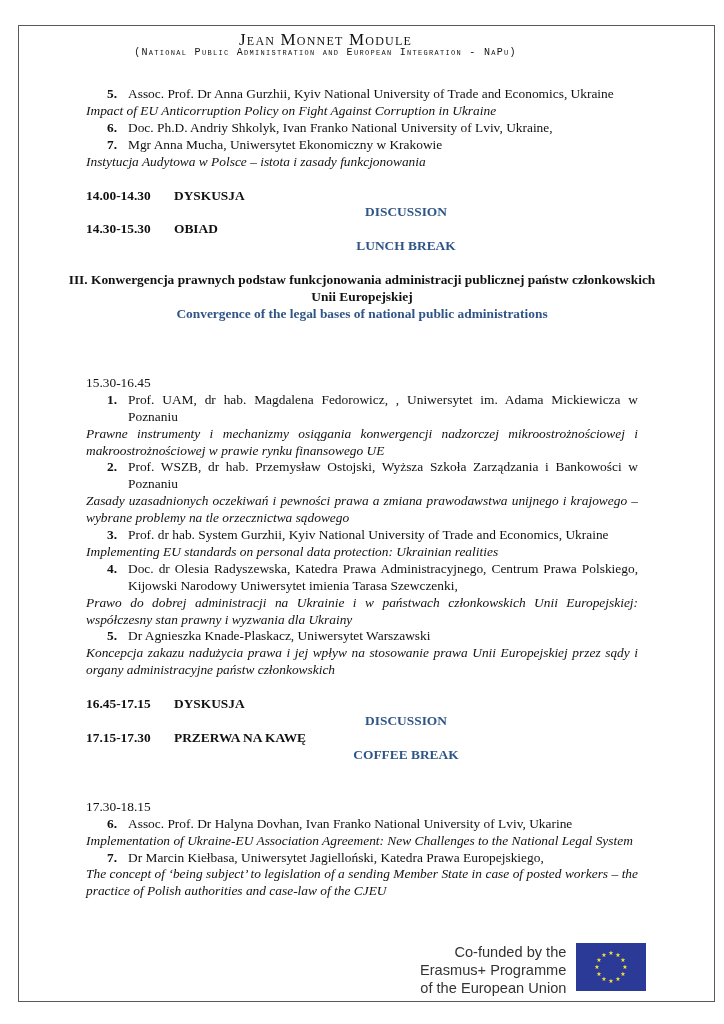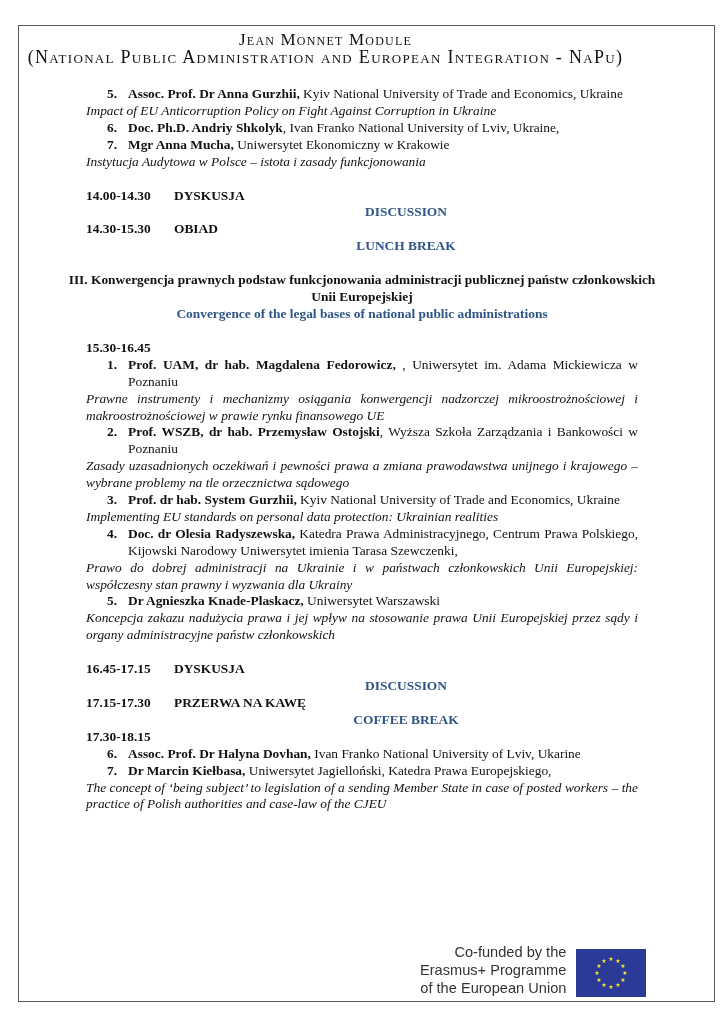--- a/index.html
+++ b/index.html
@@ -2,36 +2,36 @@
 <html><head>
 <meta charset="utf-8">
 <style>
   html, body { margin: 0; padding: 0; background: #ffffff; }
   body { width: 724px; height: 1024px; position: relative; overflow: hidden;
          font-family: "Liberation Serif", "DejaVu Serif", serif; color: #111; }
   .page-border { position: absolute; left: 18px; top: 25px; width: 697px; height: 977px;
                  border: 1px solid #5a5a5a; box-sizing: border-box; }
   .header { position: absolute; left: 18px; width: 615px; text-align: center; }
   .hdr-title { top: 30px; font-size: 15px; letter-spacing: 1.2px; font-variant: small-caps; font-size: 17px; }
-  .hdr-sub { top: 47px; font-variant: small-caps; font-size: 18px; letter-spacing: 1.3px; }
+  .hdr-sub { top: 47px; font-variant: small-caps; font-size: 10px; letter-spacing: 1.3px; font-family: Liberation Mono, monospace; }
   .content { position: absolute; left: 86px; top: 86px; width: 552px; font-size: 13.4px; line-height: 16.9px; }
   .item { display: flex; }
   .num { width: 21px; margin-left: 21px; font-weight: bold; flex: none; }
   .item-body { flex: 1; text-align: justify; }
-  .b { font-weight: bold; }
+  .b { font-weight: normal; margin-top: 35px; }
   .it { font-style: italic; text-align: justify; }
   .it.last-left { text-align-last: left; }
   .gap { height: 17px; }
   .sched { display: flex; font-weight: bold; }
   .sched .time { width: 88px; flex: none; }
   .blue { color: #2f5587; font-weight: bold; text-align: center; }
   .sched-blue { padding-left: 88px; }
   .section { text-align: center; font-weight: bold; }
   .section .blue { display: block; }
-  .footer { position: absolute; left: 420px; top: 943px; display: flex; align-items: flex-end; }
+  .footer { position: absolute; left: 420px; top: 943px; display: flex; align-items: flex-start; }
   .footer-text { font-family: "Liberation Sans", "DejaVu Sans", sans-serif; font-size: 14.6px; line-height: 18px;
                  text-align: right; color: #333; margin-right: 10px; }
   .eu-flag { width: 70px; height: 48px; background: #2b3a96; position: relative; }
 </style>
 </head>
 <body>
 
 <div class="page-border"></div>
 
 <div class="header hdr-title">Jean Monnet Module</div>
@@ -122,20 +122,21 @@
     <span>PRZERWA NA KAWĘ</span>
   </div>
   <div class="blue sched-blue">COFFEE BREAK</div>
 
   <div class="b">17.30-18.15</div>
 
   <div class="item">
     <span class="num">6.</span>
     <span class="item-body"><span class="b">Assoc. Prof. Dr Halyna Dovhan,</span><span> Ivan Franko National University of Lviv, Ukarine</span></span>
   </div>
+  <div class="it last-left">Implementation of Ukraine-EU Association Agreement: New Challenges to the National Legal System</div>
 
   <div class="item">
     <span class="num">7.</span>
     <span class="item-body"><span class="b">Dr Marcin Kiełbasa,</span><span> Uniwersytet Jagielloński, Katedra Prawa Europejskiego,</span></span>
   </div>
   <div class="it last-left">The concept of ‘being subject’ to legislation of a sending Member State in case of posted workers – the practice of Polish authorities and case-law of the CJEU</div>
 </div>
 
 <div class="footer">
   <div class="footer-text">

